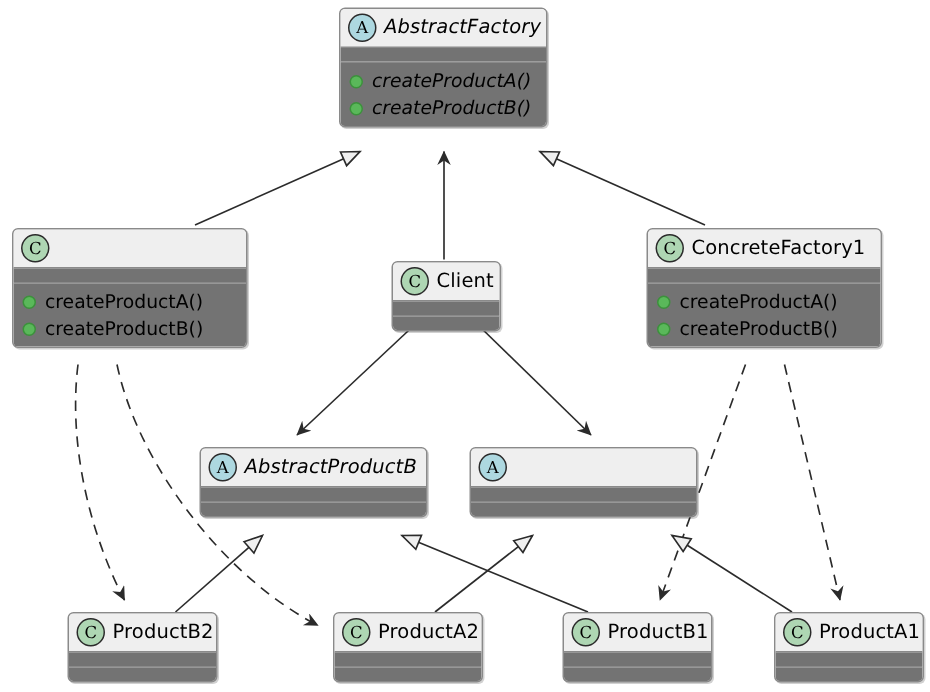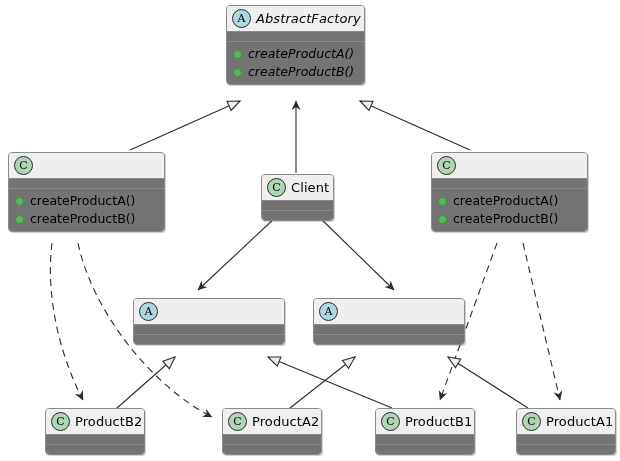--- a/index.html
+++ b/index.html
@@ -172,20 +172,21 @@
       <div class="member-row">
         <span class="vis-dot"></span>
         <span class="member-text">createProductB()</span>
       </div>
     </div>
   </div>
 
   <div class="uml-class" style="left:431px; top:152px; width:157px;">
     <div class="uml-header">
       <span class="stereo-circle stereo-class">C</span>
+      <span class="class-name">ConcreteFactory1</span>
     </div>
     <div class="uml-divider"></div>
     <div class="uml-compartment empty"></div>
     <div class="uml-divider"></div>
     <div class="uml-compartment">
       <div class="member-row">
         <span class="vis-dot"></span>
         <span class="member-text">createProductA()</span>
       </div>
       <div class="member-row">
@@ -202,20 +203,21 @@
     </div>
     <div class="uml-divider"></div>
     <div class="uml-compartment empty"></div>
     <div class="uml-divider"></div>
     <div class="uml-compartment empty"></div>
   </div>
 
   <div class="uml-class" style="left:133px; top:298px; width:152px;">
     <div class="uml-header">
       <span class="stereo-circle stereo-abstract">A</span>
+      <span class="class-name italic">AbstractProductB</span>
     </div>
     <div class="uml-divider"></div>
     <div class="uml-compartment empty"></div>
     <div class="uml-divider"></div>
     <div class="uml-compartment empty"></div>
   </div>
 
   <div class="uml-class" style="left:313px; top:298px; width:152px;">
     <div class="uml-header">
       <span class="stereo-circle stereo-abstract">A</span>

